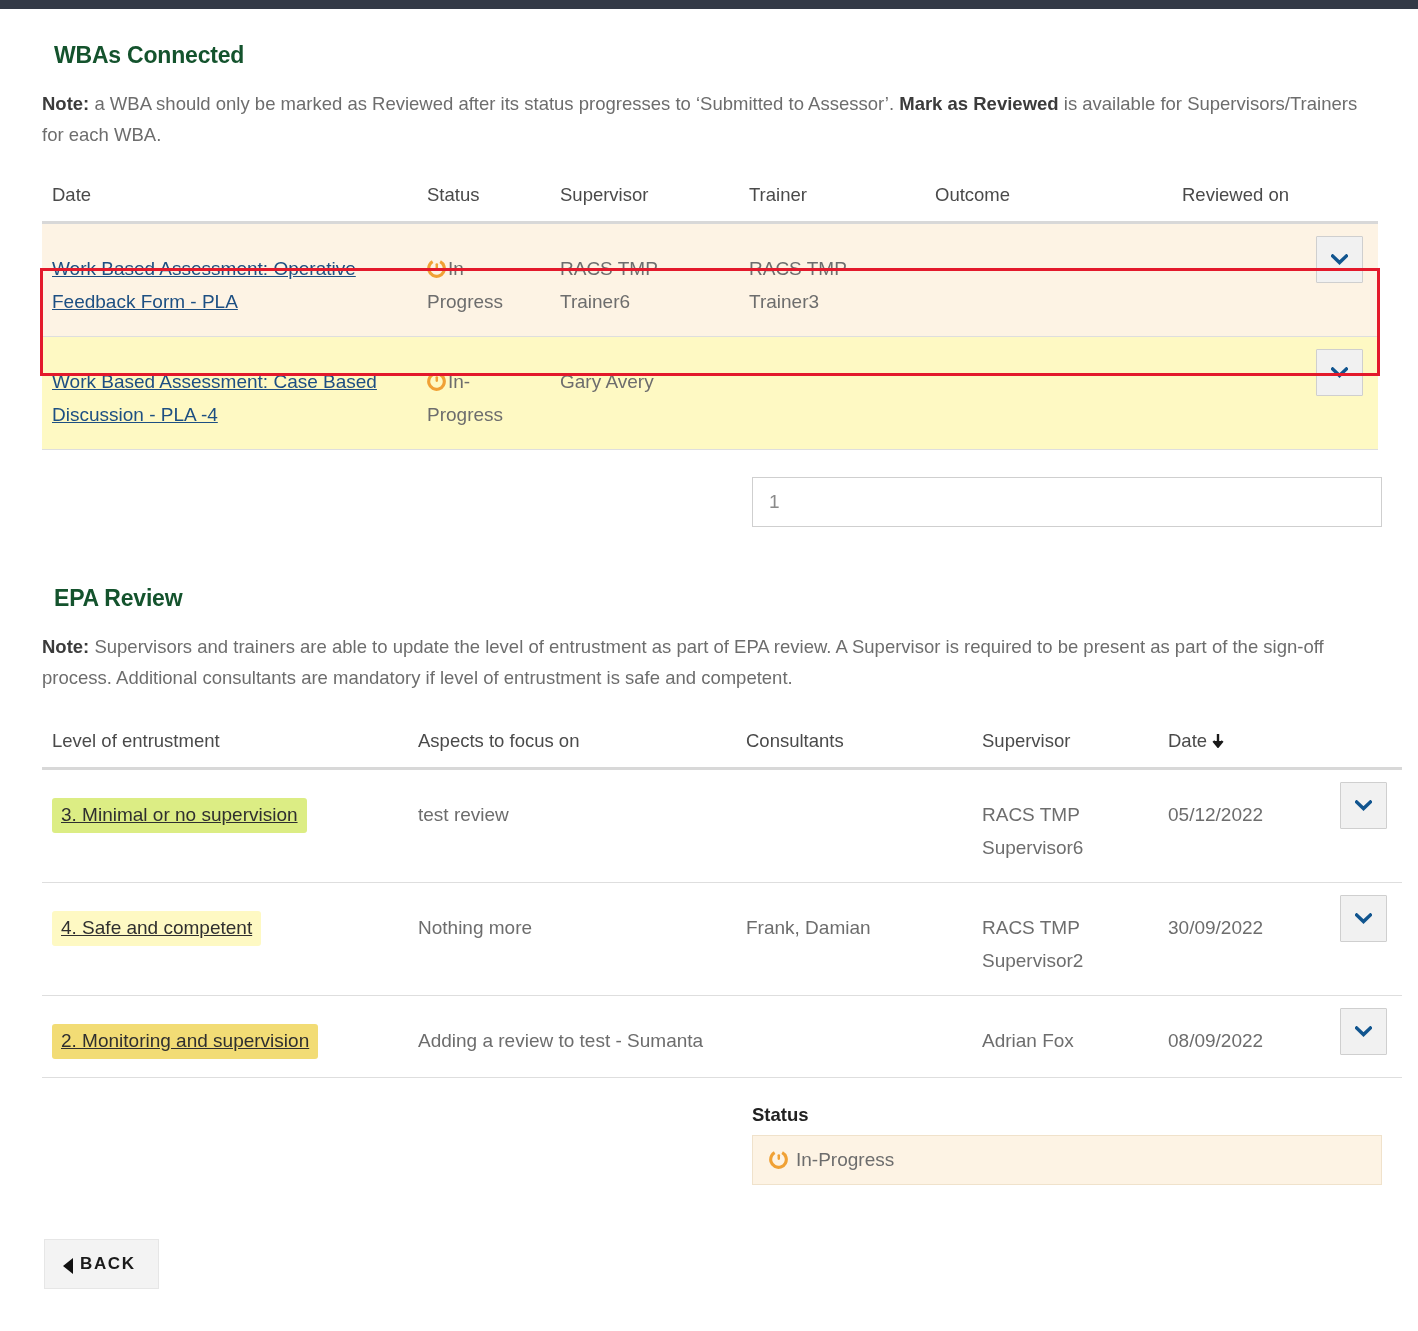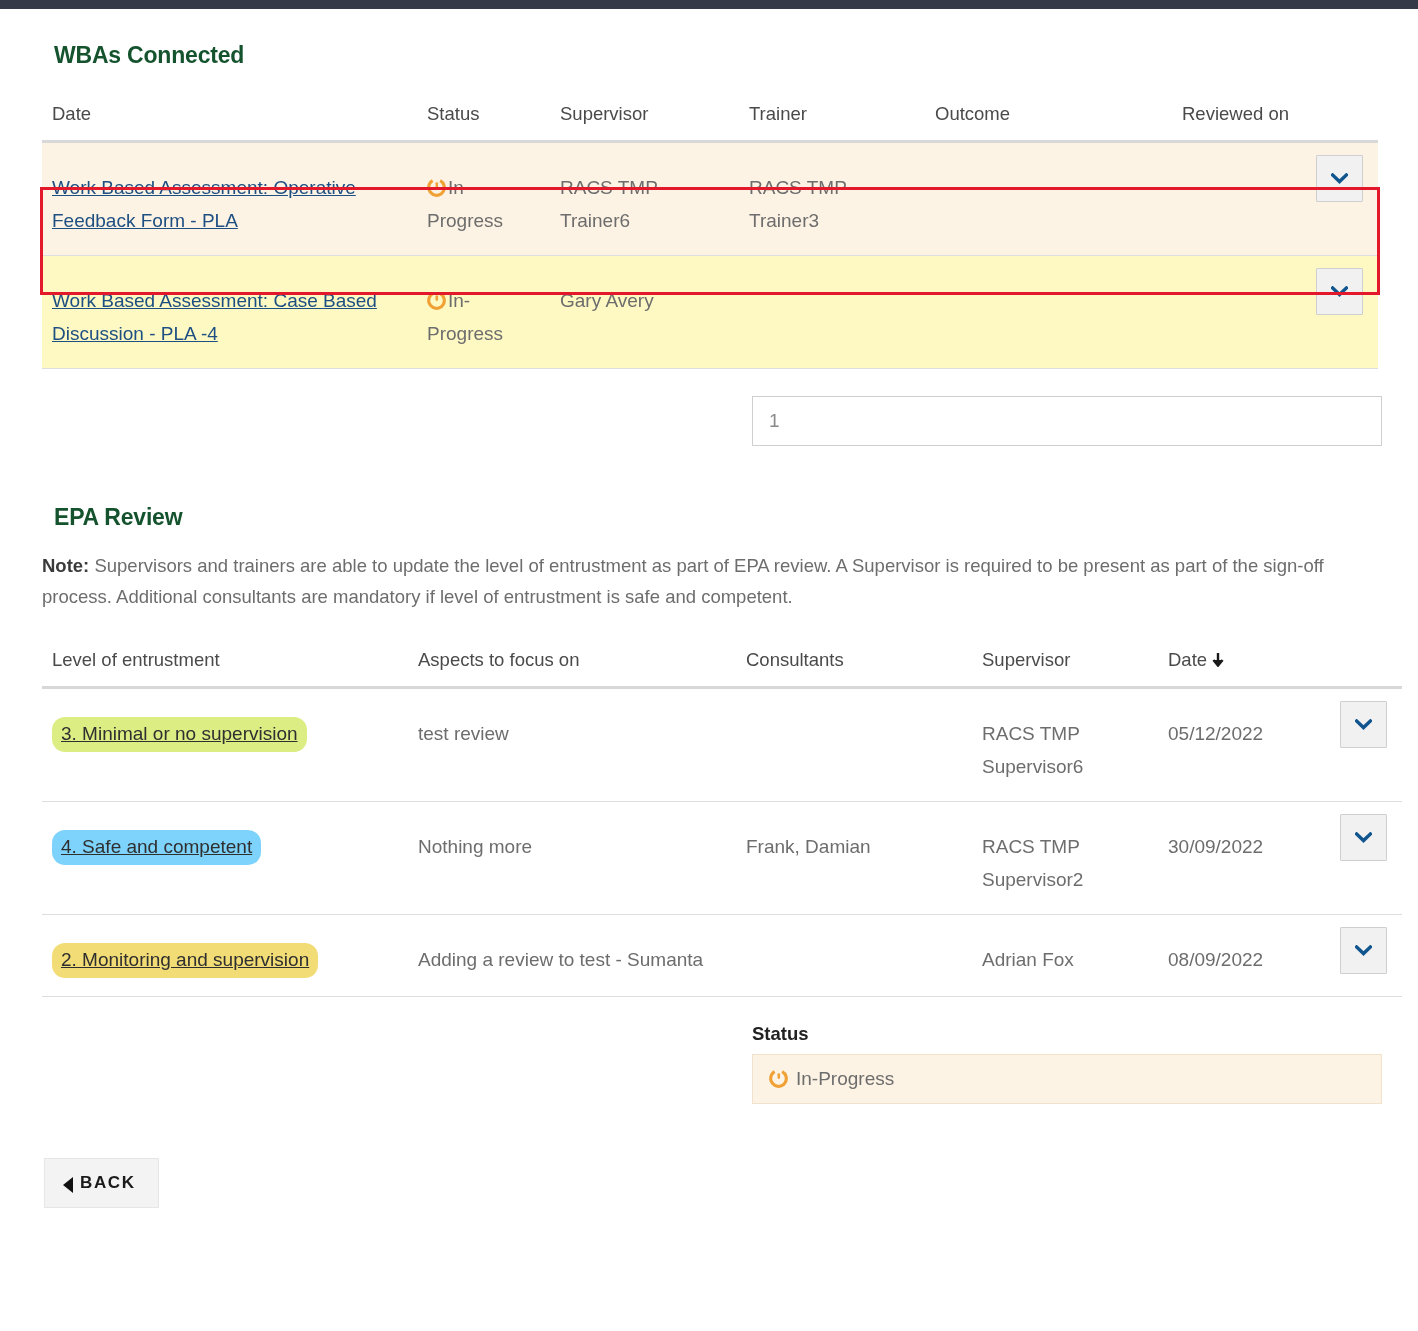--- a/index.html
+++ b/index.html
@@ -134,21 +134,21 @@
 
   
   .epa-wrap { margin-top: 23px; }
   .epa-tbl td { background: #ffffff; }
   .badge {
     display: inline-block;
     padding: 3px 9px 4px 9px;
     font-size: 19px;
     color: #2f2f2f;
     text-decoration: underline;
-    border-radius: 13px;
+    border-radius: 3px;
     cursor: pointer;
     line-height: 28px;
   }
   .sort-ico { margin-left: 5px; }
 
   .back-btn {
     margin-top: 54px;
     margin-left: 2px;
     display: inline-flex;
     align-items: flex-end;
@@ -172,20 +172,21 @@
 </head>
 <body>
 
 <div class="topbar"></div>
 
 <div class="page">
 
   
   <h2 class="section-title">WBAs Connected</h2>
 
+  <p class="note"><b>Note:</b><span> a WBA should only be marked as Reviewed after its status progresses to ‘Submitted to Assessor’. </span><b>Mark as Reviewed</b><span> is available for Supervisors/Trainers for each WBA.</span></p>
 
   <div class="wba-wrap">
     <table class="tbl wba-tbl">
       <colgroup>
         <col style="width:375px">
           <col style="width:133px">
           <col style="width:189px">
         <col style="width:186px">
           <col style="width:247px">
           <col style="width:134px">
@@ -295,21 +296,21 @@
             <div class="chev-btn">
               <span>
                   <svg width="17" height="11" viewBox="0 0 17 11">
                     <path d="M1.6 2 L8.5 8.6 L15.4 2" fill="none" stroke="#11558f" stroke-width="3.4" stroke-linecap="square"></path>
                   </svg>
                 </span>
             </div>
           </td>
         </tr>
         <tr>
-          <td><span class="badge" style="background:#7dd3fc">4. Safe and competent</span></td>
+          <td><span class="badge" style="background:#fef9c3">4. Safe and competent</span></td>
           <td>Nothing more</td>
           <td>Frank, Damian</td>
           <td>RACS TMP Supervisor2</td>
           <td>30/09/2022</td>
           <td class="cell-action">
             <div class="chev-btn">
               <span>
                   <svg width="17" height="11" viewBox="0 0 17 11">
                     <path d="M1.6 2 L8.5 8.6 L15.4 2" fill="none" stroke="#11558f" stroke-width="3.4" stroke-linecap="square"></path>
                   </svg>

